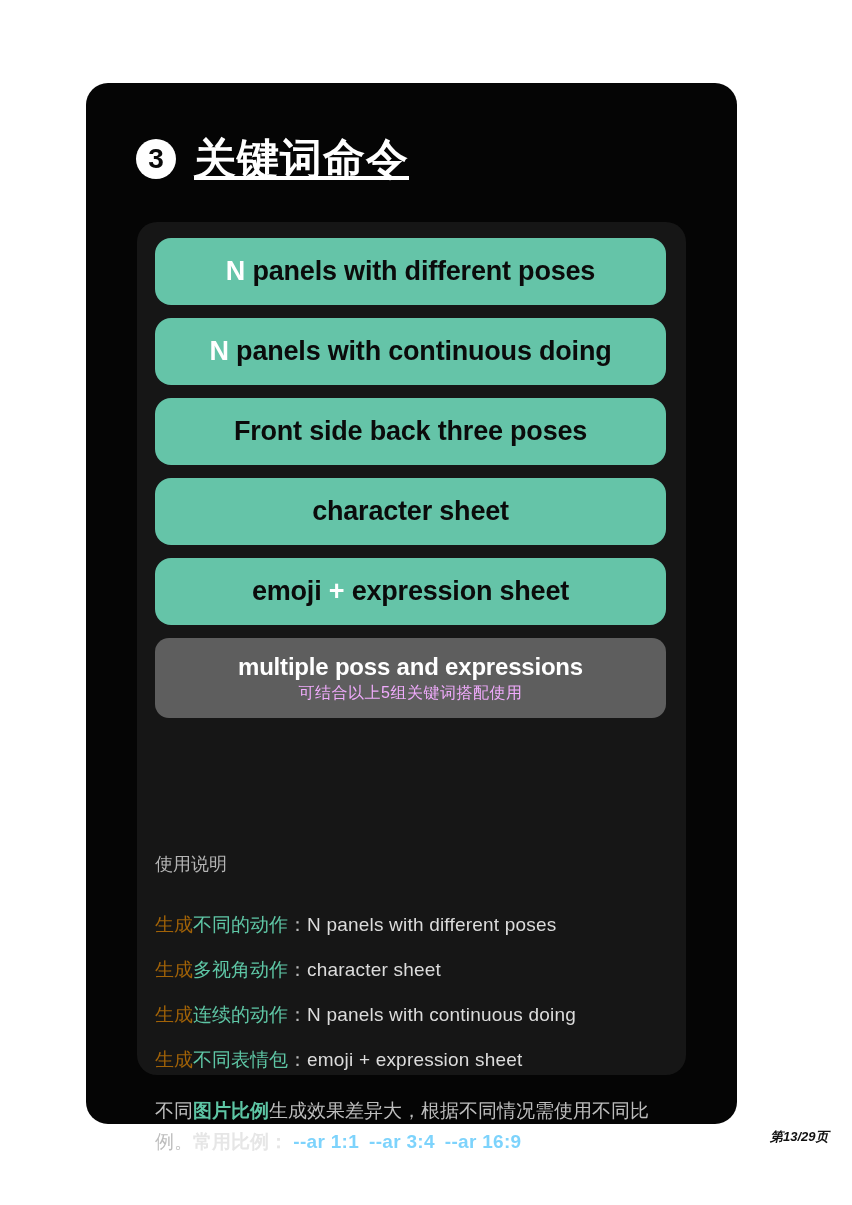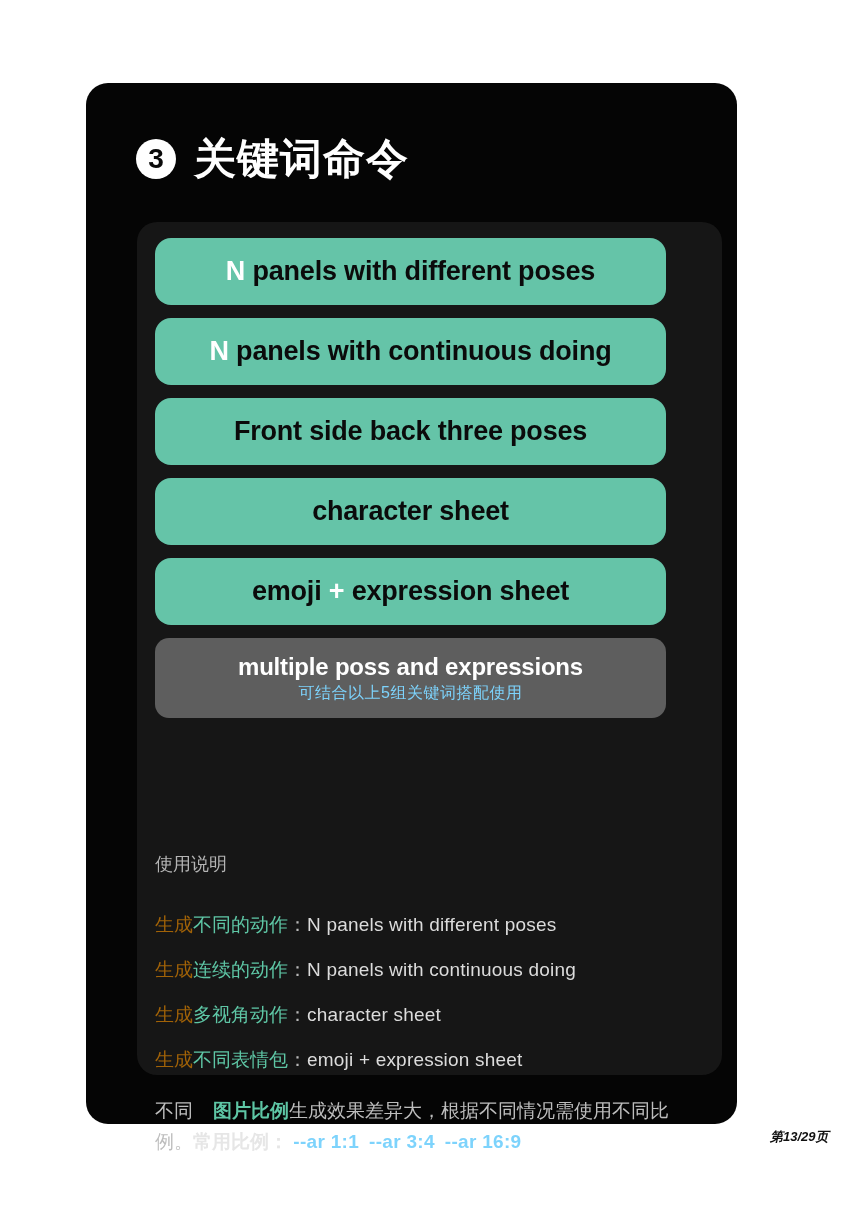--- a/index.html
+++ b/index.html
@@ -46,32 +46,32 @@
     line-height: 40px;
     text-align: center;
     flex: none;
   }
   .header-title {
     color: #ffffff;
     font-size: 42px;
     font-weight: bold;
     letter-spacing: 1px;
     white-space: nowrap;
+    text-decoration: underline;
   }
 
   
   .panel {
     position: absolute;
     left: 51px;
     top: 139px;
     width: 549px;
     height: 853px;
     background: #161616;
     border-radius: 20px;
-    padding-left: 36px;
   }
 
   
   .pill-list {
     position: absolute;
     left: 18px;
     top: 16px;
     width: 511px;
   }
   .pill {
@@ -104,21 +104,21 @@
     border-radius: 14px;
     margin-top: 2px;
   }
   .pill-gray-main {
     color: #ffffff;
     font-size: 24px;
     font-weight: bold;
     letter-spacing: -0.2px;
   }
   .pill-gray-sub {
-    color: #7dd3fc;
+    color: #f0abfc;
     font-size: 16px;
     font-weight: normal;
     letter-spacing: 0.5px;
   }
 
   
   .notes {
     position: absolute;
     left: 18px;
     top: 630px;
@@ -140,21 +140,21 @@
   .note-key-hl { color: #5ec6a5; font-weight: normal; }
   .note-colon { color: #b9b9b9; }
   .note-val { color: #dcdcdc; letter-spacing: 0.2px; }
 
   .note-para {
     font-size: 19px;
     line-height: 31px;
     color: #bdbdbd;
     margin-top: 22px;
   }
-  .note-para .hl { color: #5ec6a5; font-weight: bold; margin-left: 20px; }
+  .note-para .hl { color: #5ec6a5; font-weight: bold; }
   .note-para .strong { color: #e6e6e6; font-weight: bold; }
   .ar { color: #7dd3fc; font-weight: bold; letter-spacing: 0.3px; }
   .ar-gap { display: inline-block; width: 10px; }
 
   
   .footer {
     position: absolute;
     left: 770px;
     top: 1128px;
     font-size: 13px;
@@ -203,23 +203,23 @@
         <span class="pill-gray-sub">可结合以上5组关键词搭配使用</span>
       </div>
 
     </div>
 
     <div class="notes">
       <div class="notes-title">使用说明</div>
 
       <div class="note-row"><span class="note-key-plain">生成</span><span class="note-key-hl">不同的动作</span><span class="note-colon">：</span><span class="note-val">N panels with different poses</span></div>
 
+      <div class="note-row"><span class="note-key-plain">生成</span><span class="note-key-hl">多视角动作</span><span class="note-colon">：</span><span class="note-val">character sheet</span></div>
+
       <div class="note-row"><span class="note-key-plain">生成</span><span class="note-key-hl">连续的动作</span><span class="note-colon">：</span><span class="note-val">N panels with continuous doing</span></div>
-
-      <div class="note-row"><span class="note-key-plain">生成</span><span class="note-key-hl">多视角动作</span><span class="note-colon">：</span><span class="note-val">character sheet</span></div>
 
       <div class="note-row"><span class="note-key-plain">生成</span><span class="note-key-hl">不同表情包</span><span class="note-colon">：</span><span class="note-val">emoji + expression sheet</span></div>
 
 
       <div class="note-para"><span>不同</span><span class="hl">图片比例</span><span>生成效果差异大，根据不同情况需使用不同比例。</span><span class="strong">常用比例：</span> <span class="ar">--ar 1:1</span><span class="ar-gap"></span><span class="ar">--ar 3:4</span><span class="ar-gap"></span><span class="ar">--ar 16:9</span></div>
     </div>
 
   </div>
 </div>
 

